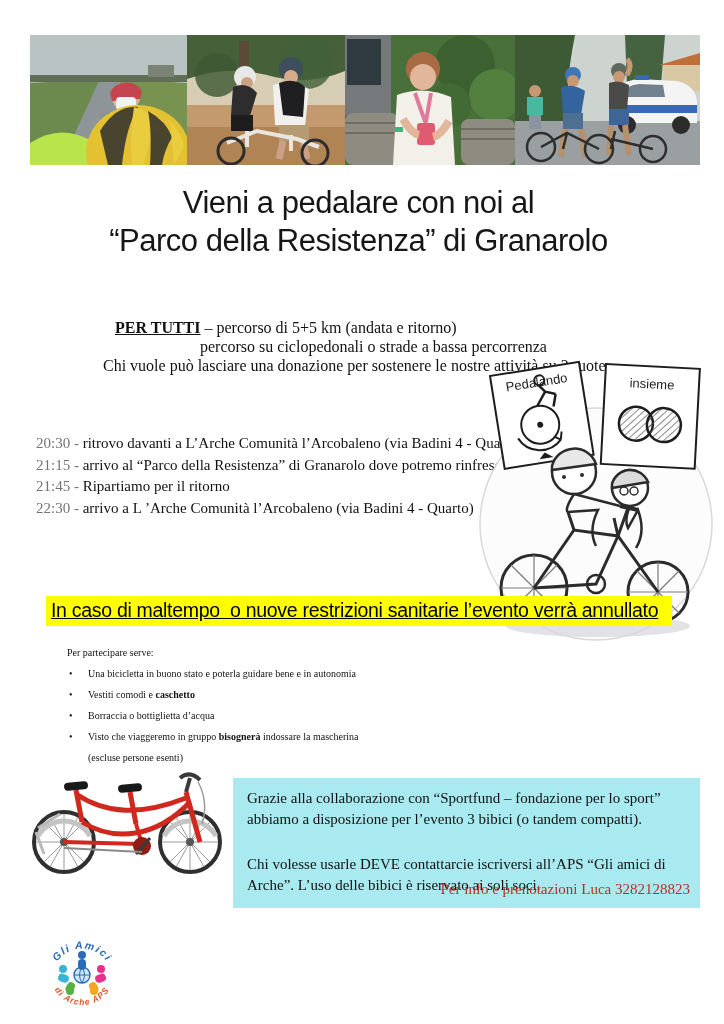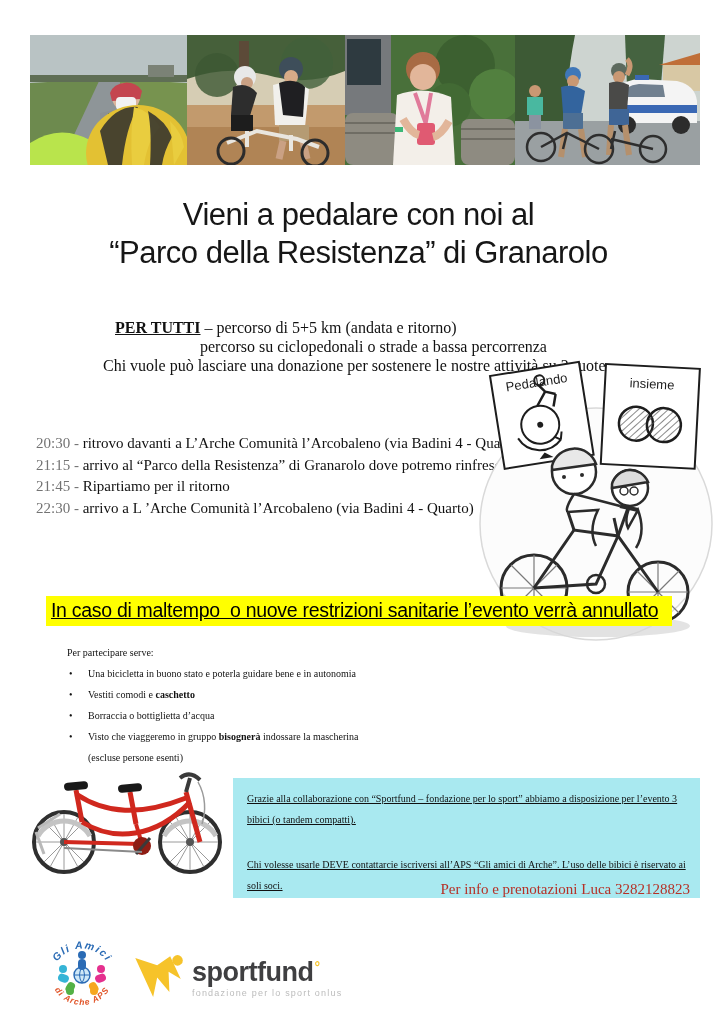--- a/index.html
+++ b/index.html
@@ -4,21 +4,21 @@
 <style>
   html,body{margin:0;padding:0;}
   body{
     width:724px;height:1024px;position:relative;background:#ffffff;
     font-family:"Liberation Serif", serif;color:#111;overflow:hidden;
   }
   
   .photos{position:absolute;top:35px;left:30px;width:670px;height:130px;display:flex;}
   .photos svg{display:block;height:130px;}
   
-  .title{position:absolute;top:196px;left:0;width:717px;text-align:center;
+  .title{position:absolute;top:184px;left:0;width:717px;text-align:center;
     font-family:"Liberation Sans", sans-serif;font-weight:400;color:#161616;
     font-size:31px;line-height:38px;letter-spacing:-0.5px;}
   
   .intro{position:absolute;top:318px;left:103px;font-size:16px;line-height:19px;}
   .intro .l1{margin-left:12px;}
   .intro .l2{margin-left:97px;}
   .intro b.u{text-decoration:underline;}
   
   .schedule{position:absolute;top:433px;left:36px;width:505px;font-size:15px;line-height:21.5px;}
   .sched-time{color:#737373;}
@@ -32,21 +32,21 @@
     padding:3px 14px 4px 5px;text-decoration:underline;white-space:pre;}
   
   .participate{position:absolute;top:642px;left:67px;width:500px;font-size:10px;line-height:21px;}
   .participate ul{margin:0;padding:0 0 0 21px;list-style:none;}
   .participate li{position:relative;}
   .participate li .dot{position:absolute;left:-19px;top:0;}
   .pt-cont{display:block;}
   
   .bike-img{position:absolute;top:762px;left:14px;width:222px;height:118px;}
   .info-box{position:absolute;top:778px;left:233px;width:439px;background:#a9e9f0;
-    padding:10px 14px 2px 14px;font-size:10px;line-height:21px;text-decoration:underline;}
+    padding:10px 14px 12px 14px;font-size:15px;line-height:21px;}
   .info-box p{margin:0;}
   .info-box p + p{margin-top:24px;}
   .contact{position:absolute;top:881px;left:233px;width:457px;text-align:right;
     color:#b63127;font-size:15px;}
   
   .footer{position:absolute;top:933px;left:40px;display:flex;align-items:center;}
   .arche-logo{width:84px;height:84px;}
   .sportfund{display:flex;align-items:center;margin-left:8px;}
   .sf-icon{width:52px;height:58px;}
   .sf-text{margin-left:8px;font-family:"Liberation Sans", sans-serif;}
@@ -349,23 +349,13 @@
       <g fill="#53b146">
           <circle cx="30" cy="58" r="4"></circle>
           <rect x="26" y="50" width="8" height="11" rx="4" transform="rotate(-150 30 55)"></rect>
         </g>
       <g fill="#35b4d6">
           <circle cx="23" cy="36" r="4"></circle>
           <rect x="19" y="40" width="8" height="11" rx="4" transform="rotate(-70 23 45)"></rect>
         </g>
     </g>
   </svg>
-  <div class="sportfund">
-    <svg class="sf-icon" viewBox="0 0 64 62">
-      <path d="M4 10 L26 58 L31 34 L46 52 L45 27 L60 36 L47 8 L31 19 Z" fill="#f6c32a"></path>
-      <circle cx="56" cy="13" r="6.5" fill="#f6c32a"></circle>
-    </svg>
-    <div class="sf-text">
-      <div class="sf-name"><span>sportfund</span><span class="sf-deg">°</span></div>
-      <div class="sf-tag">fondazione per lo sport onlus</div>
-    </div>
-  </div>
 </div>
 
 </body></html>

